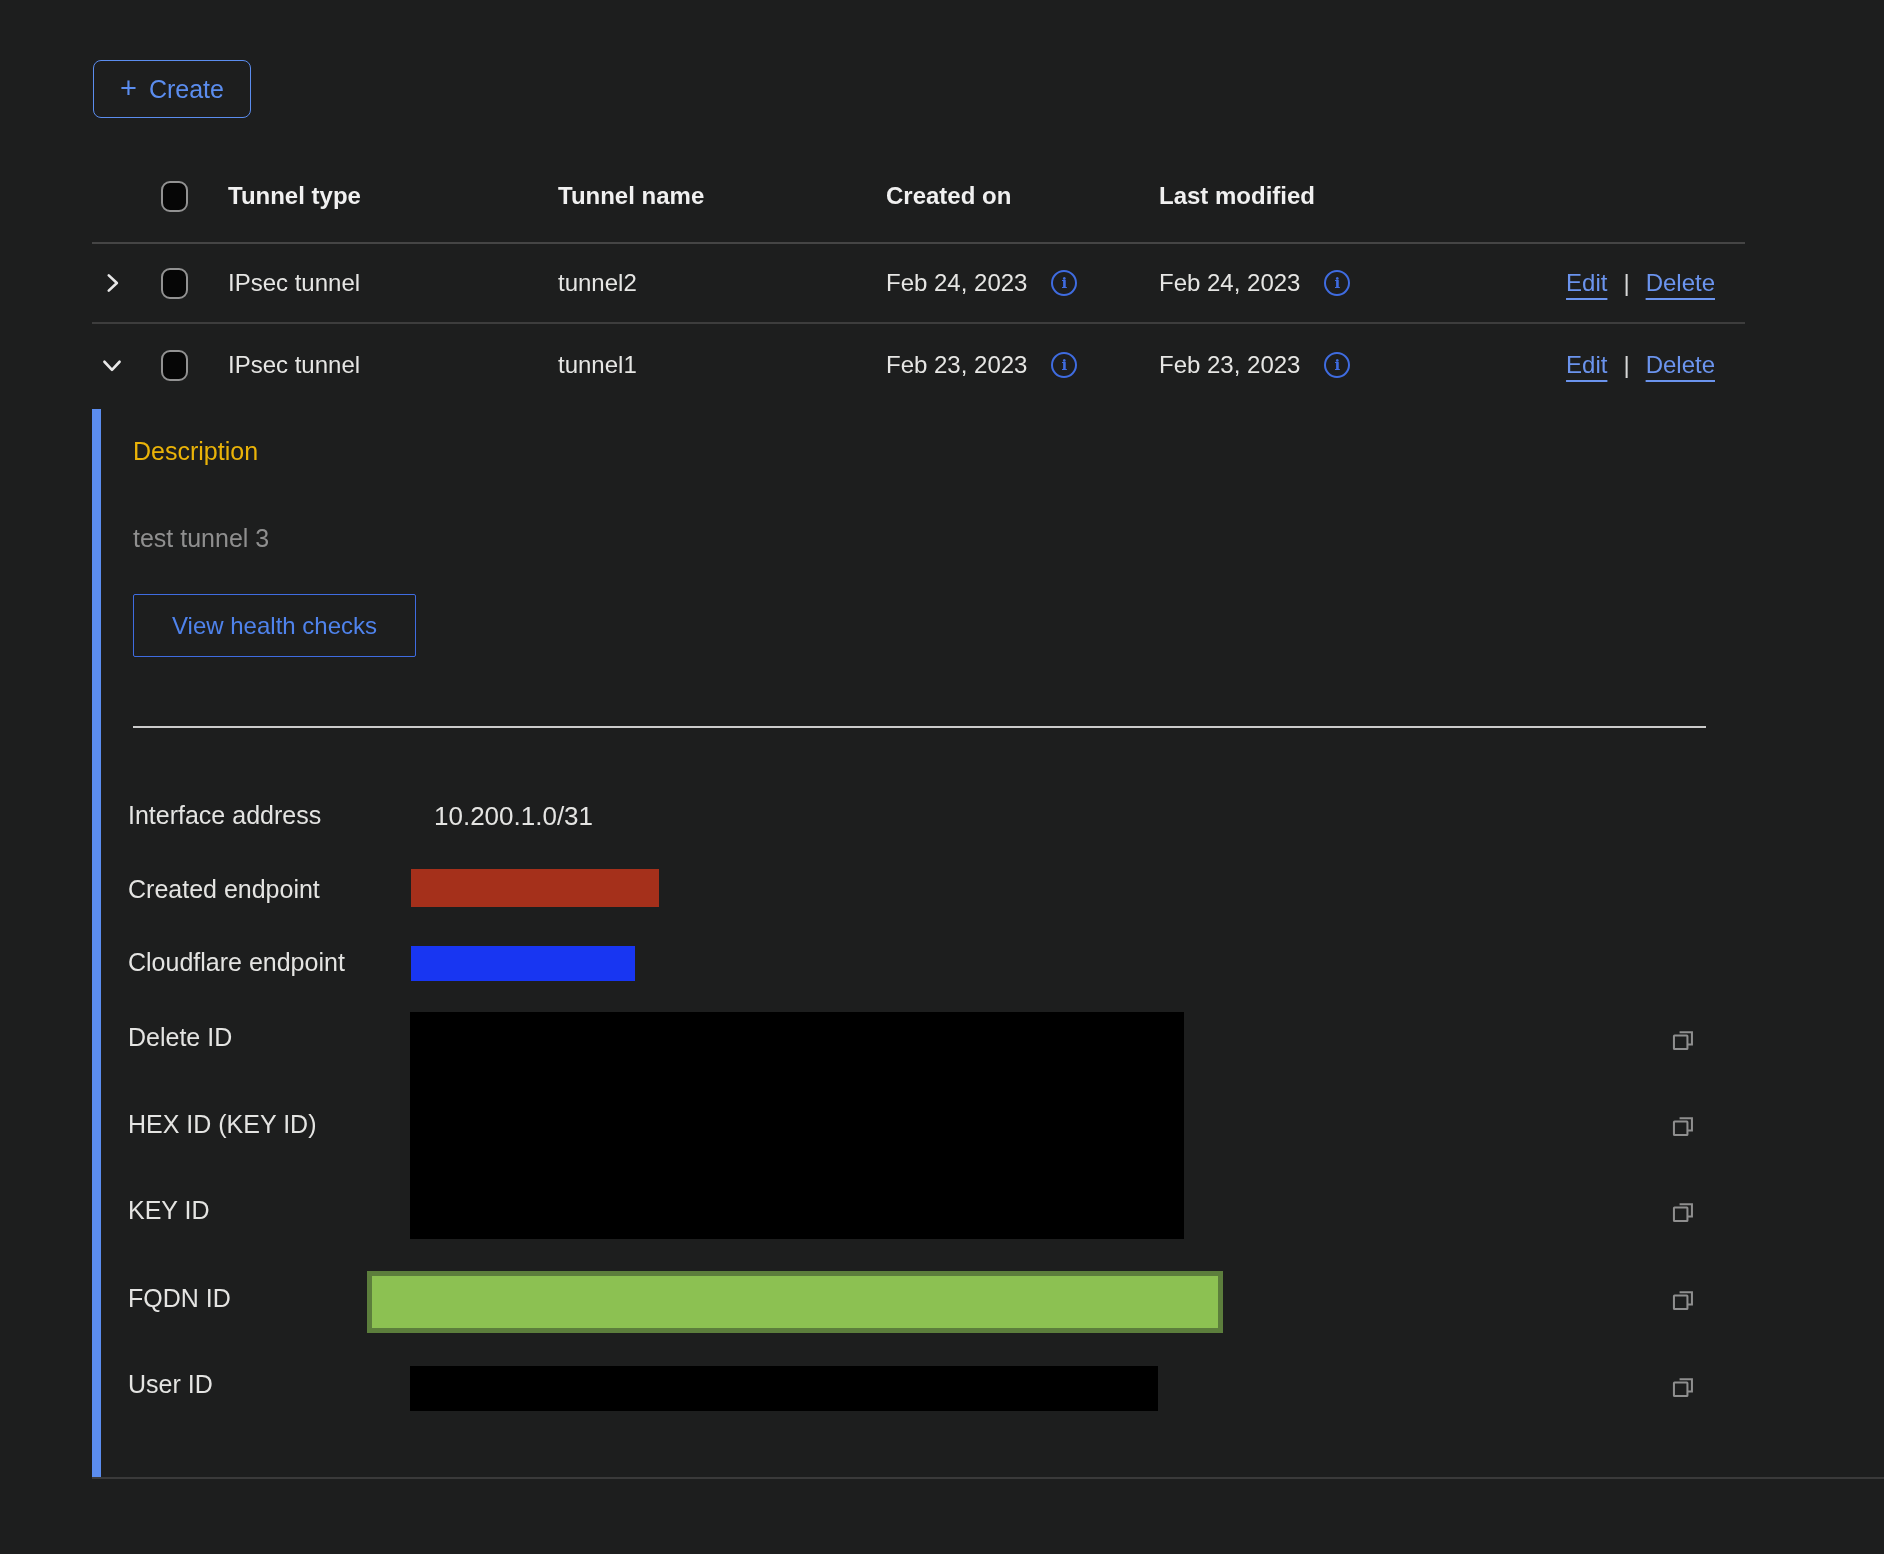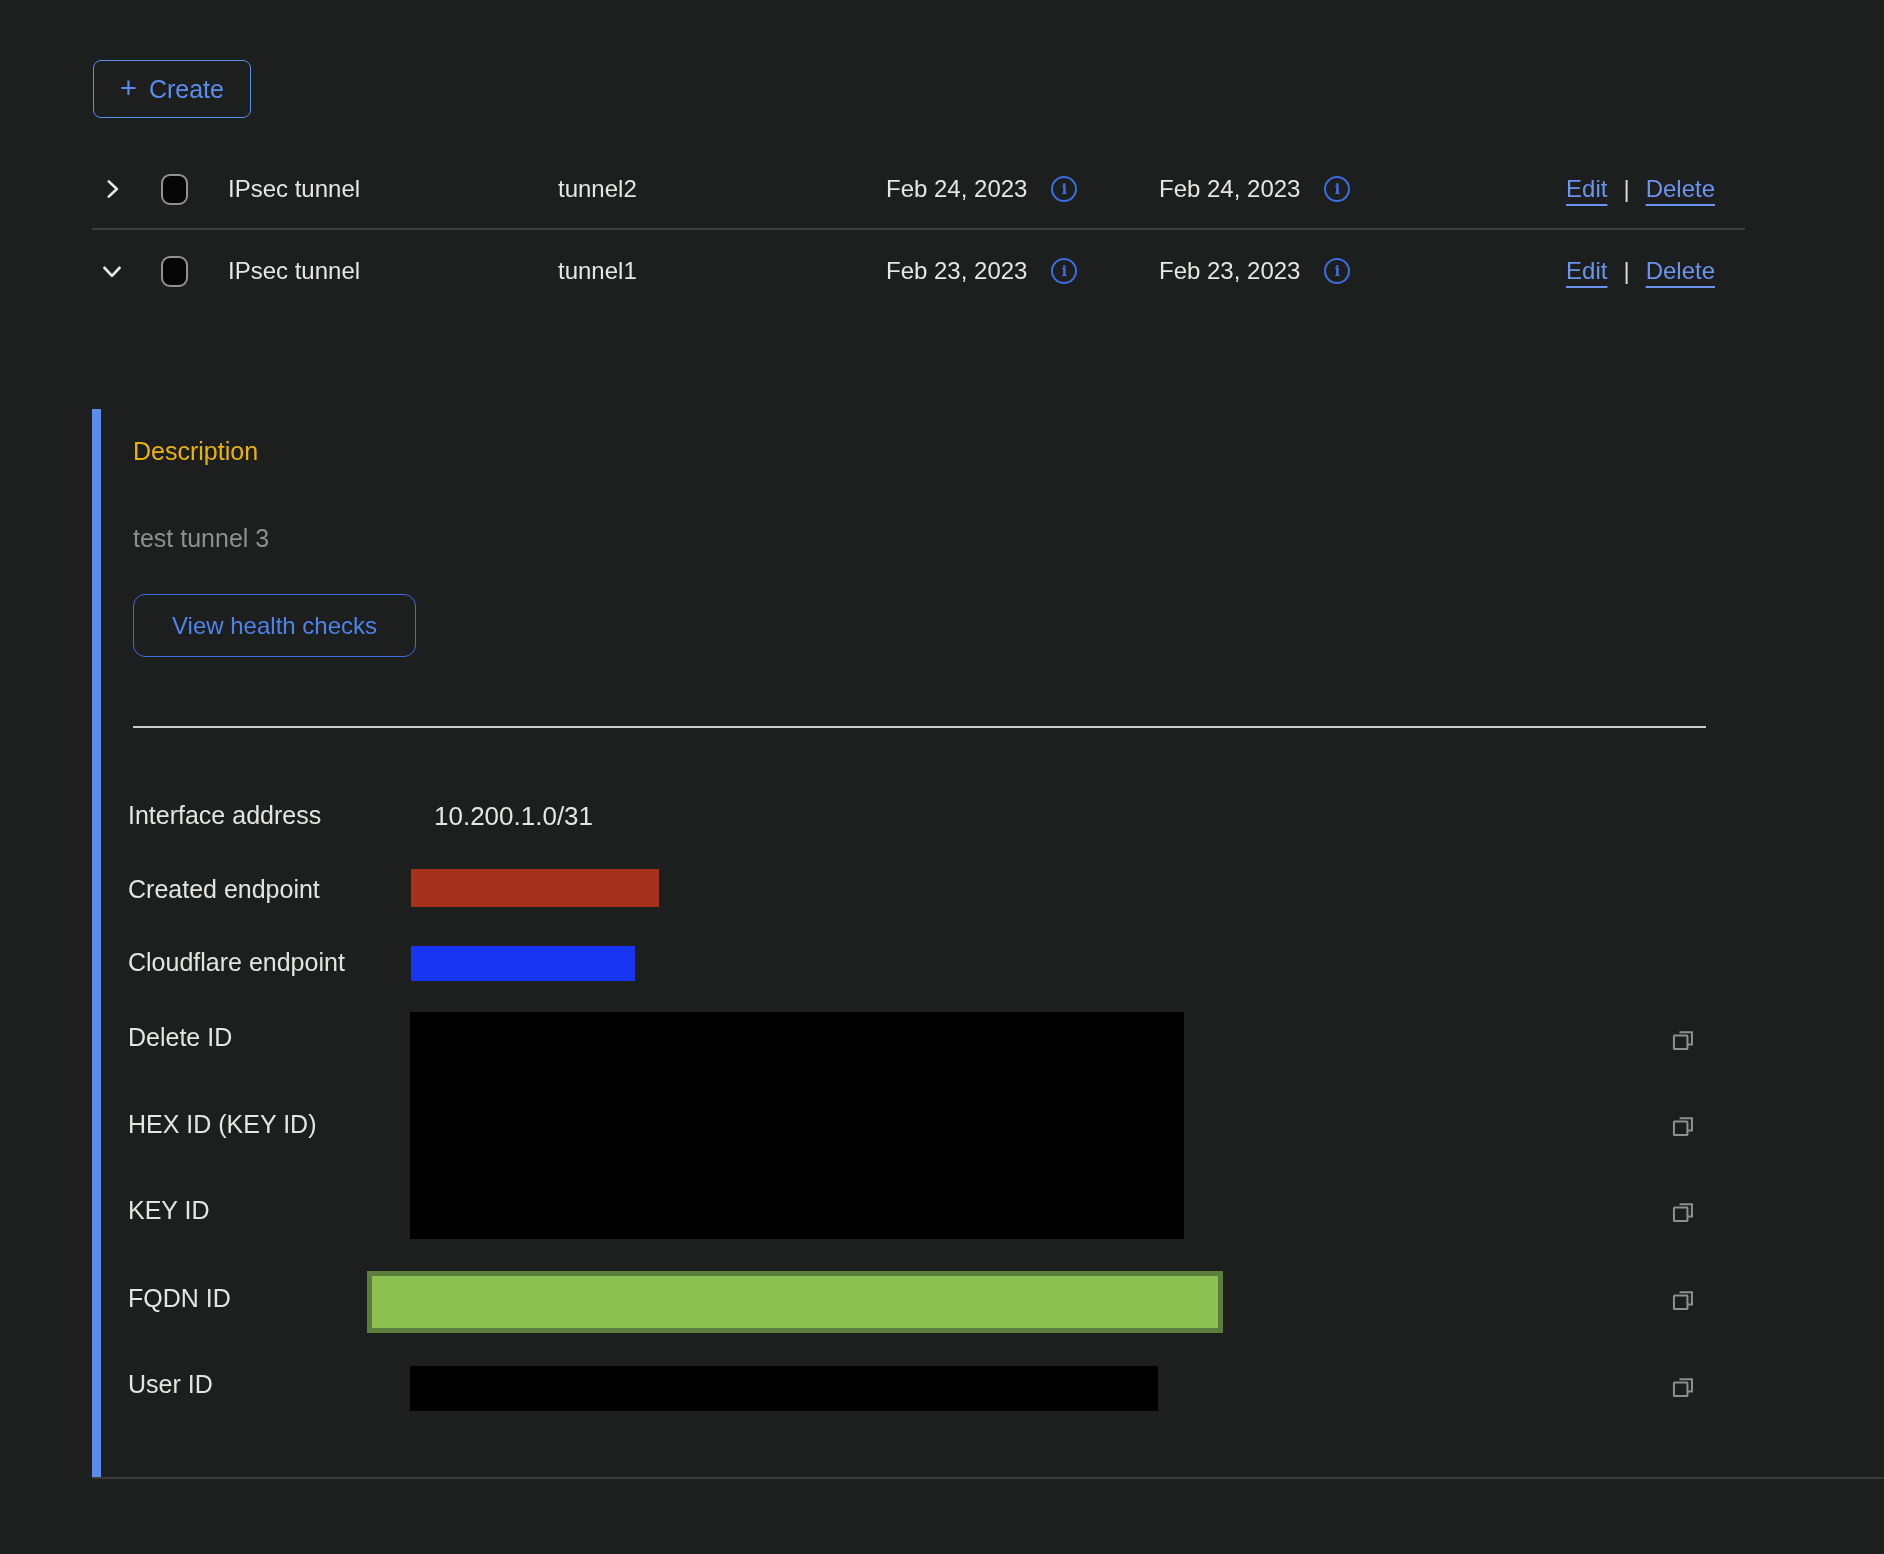--- a/index.html
+++ b/index.html
@@ -82,21 +82,21 @@
     width: 9px; height: 1069px;
     background: var(--accent-blue);
   }
   .desc-label { position: absolute; left: 133px; top: 437px; font-size: 25px; font-weight: 500; color: #eab308; }
   .desc-value { position: absolute; left: 133px; top: 524px; font-size: 25px; color: #8f8f8f; }
   .health-btn {
     position: absolute; left: 133px; top: 594px;
     height: 63px; padding: 0 38px;
     background: transparent;
     border: 1.5px solid var(--info-blue);
-    border-radius: 12px;
+    border-radius: 2px;
     color: #4f83ec;
     font-family: "Liberation Sans", sans-serif;
     font-size: 24px;
     cursor: pointer;
   }
   .divider-light { position: absolute; left: 133px; top: 726px; width: 1573px; height: 2px; background: #cbcbcb; }
   .divider-bottom { position: absolute; left: 92px; top: 1477px; width: 1792px; height: 2px; background: #3a3a3a; }
 
   .flabel { position: absolute; left: 128px; font-size: 25px; color: #e4e4e2; white-space: nowrap; }
   .fvalue { position: absolute; left: 434px; font-size: 26px; color: #e4e4e2; white-space: nowrap; }
@@ -132,20 +132,31 @@
 
 <div class="page">
 
   <button class="create-btn">
     <span class="plus">+</span>
     <span>Create</span>
   </button>
 
   <div class="table">
 
+    <div class="thead">
+      <span class="col-chevron"></span>
+      <span class="col-check">
+        <span class="checkbox"></span>
+      </span>
+      <span class="col-type">Tunnel type</span>
+      <span class="col-name">Tunnel name</span>
+      <span class="col-created">Created on</span>
+      <span class="col-modified">Last modified</span>
+      <span class="col-actions"></span>
+    </div>
 
     <div class="trow trow-0">
       <span class="col-chevron">
         <span class="chevron">
           <svg width="26" height="26" viewBox="0 0 24 24">
               <polyline points="9 5 16.5 12 9 19"></polyline>
             </svg>
         </span>
       </span>
       <span class="col-check">

